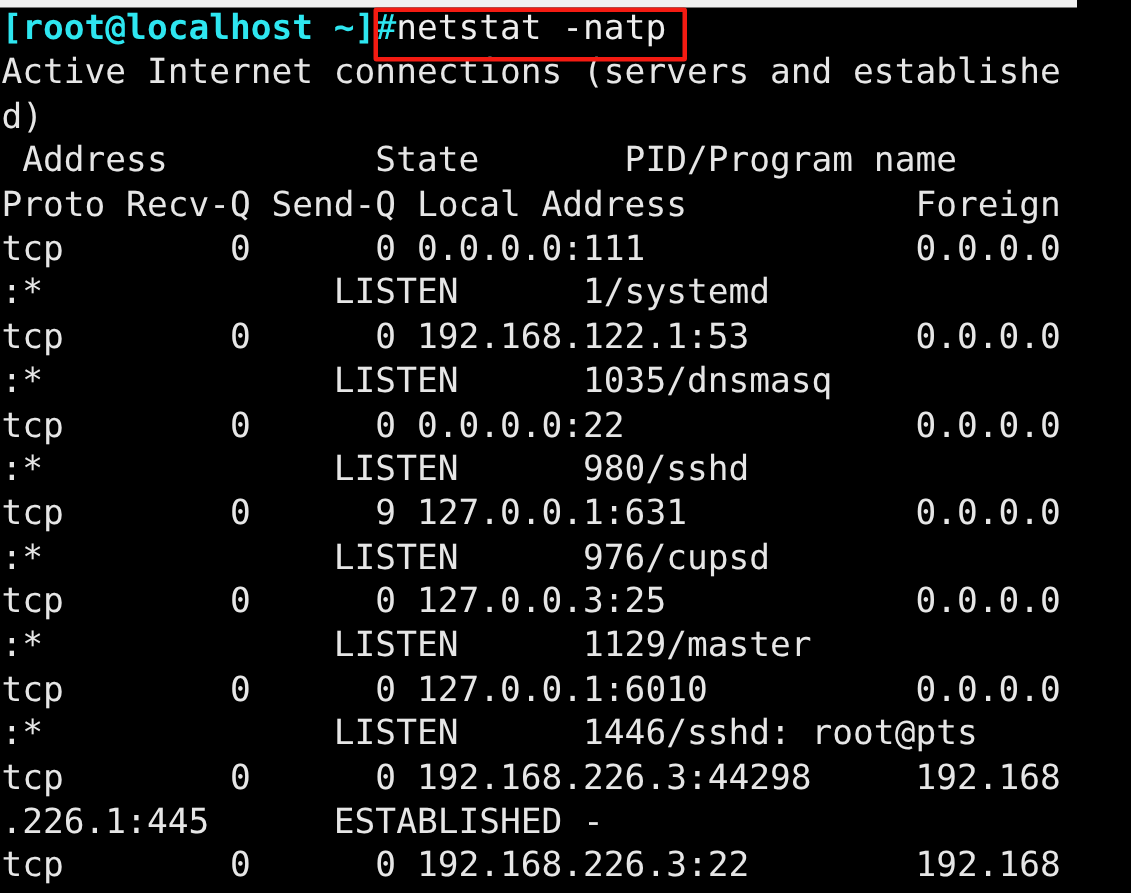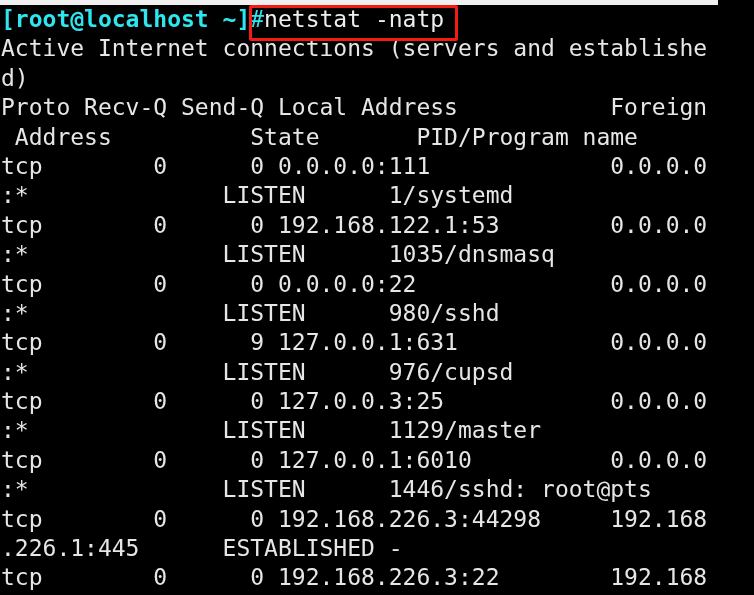--- a/index.html
+++ b/index.html
@@ -88,22 +88,22 @@
 <div id="terminal">
 
   <div class="top-strip"></div>
 
   <div class="screen">
 
     <div class="line"><span class="seg c-prompt">[root@localhost ~]</span><span class="seg c-hash">#</span><span class="seg c-white">netstat -natp</span></div>
 
     <div class="line">Active Internet connections (servers and establishe</div>
     <div class="line">d)</div>
+    <div class="line"> Address          State       PID/Program name</div>
     <div class="line">Proto Recv-Q Send-Q Local Address           Foreign</div>
-    <div class="line"> Address          State       PID/Program name</div>
     <div class="line">tcp        0      0 0.0.0.0:111             0.0.0.0</div>
     <div class="line">:*              LISTEN      1/systemd</div>
     <div class="line">tcp        0      0 192.168.122.1:53        0.0.0.0</div>
     <div class="line">:*              LISTEN      1035/dnsmasq</div>
     <div class="line">tcp        0      0 0.0.0.0:22              0.0.0.0</div>
     <div class="line">:*              LISTEN      980/sshd</div>
     <div class="line">tcp        0      9 127.0.0.1:631           0.0.0.0</div>
     <div class="line">:*              LISTEN      976/cupsd</div>
     <div class="line">tcp        0      0 127.0.0.3:25            0.0.0.0</div>
     <div class="line">:*              LISTEN      1129/master</div>

